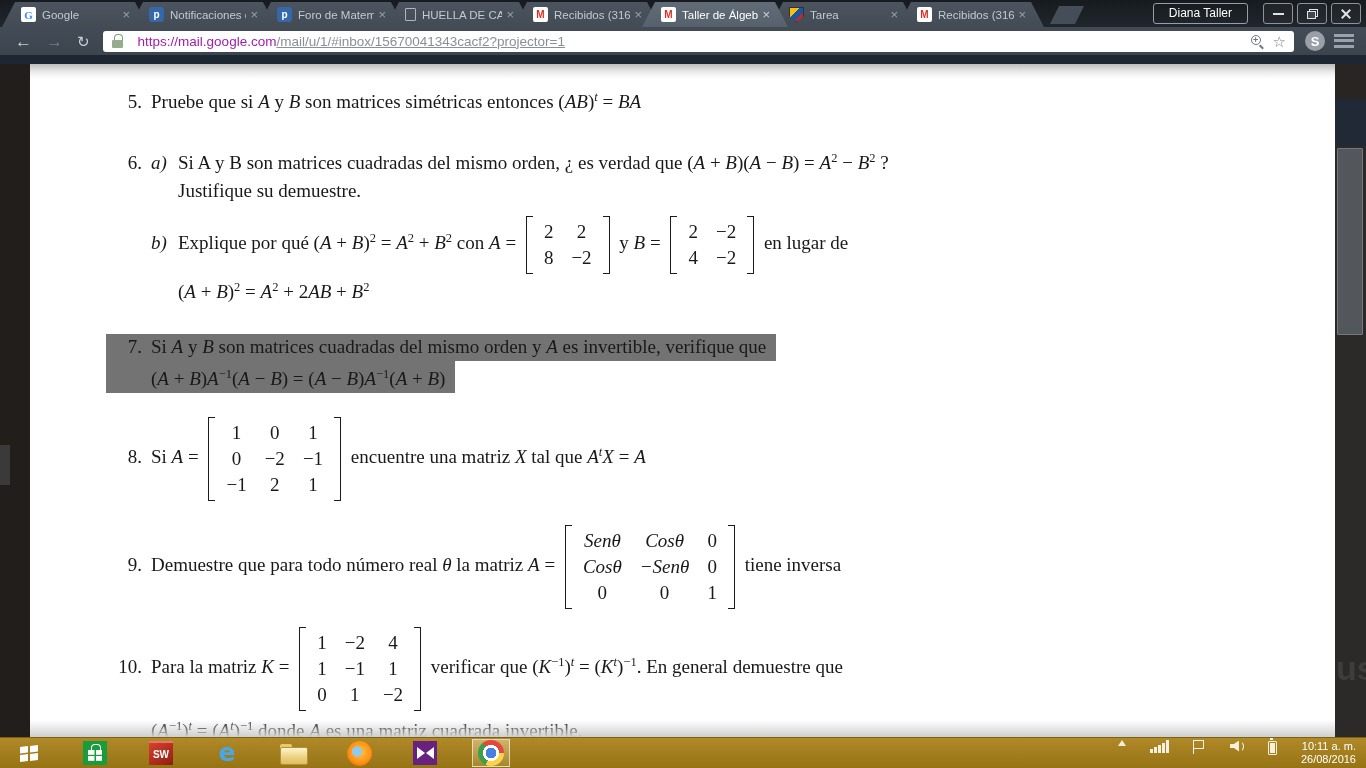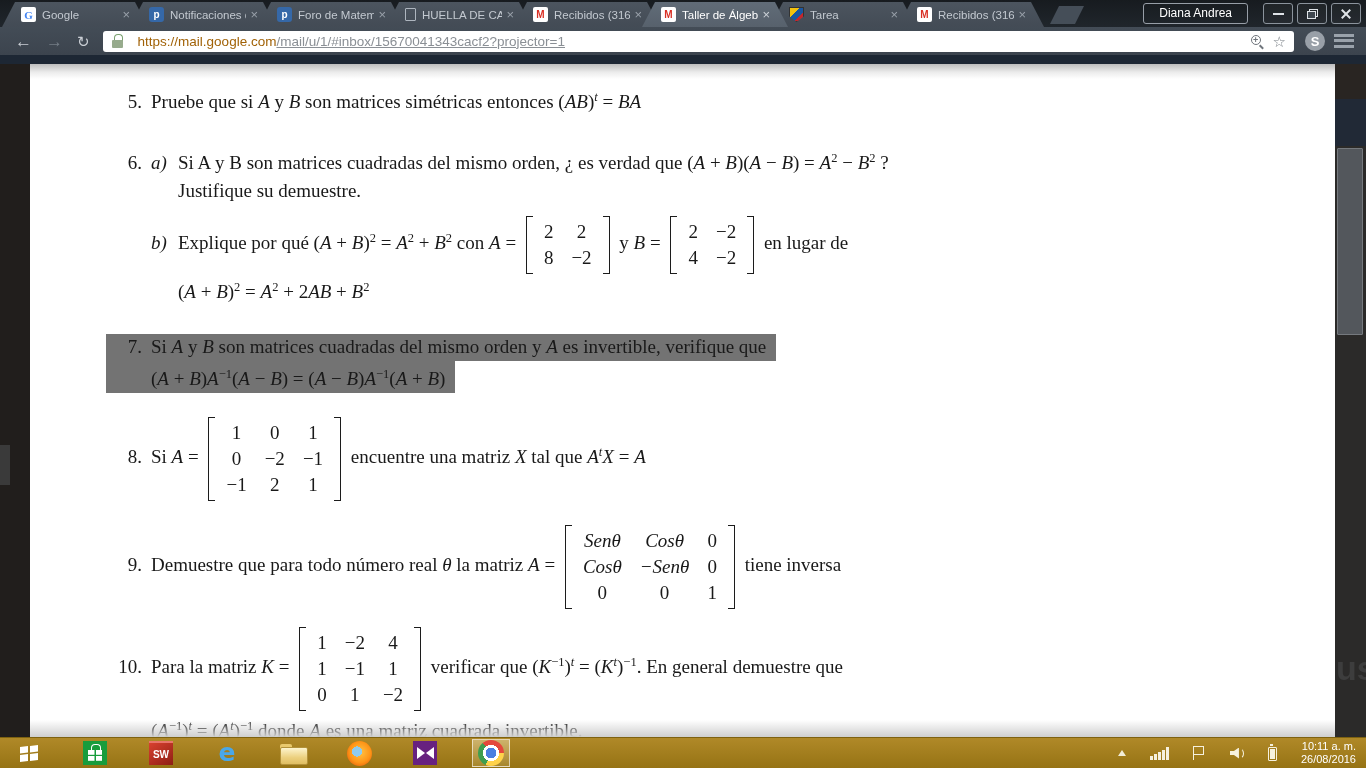--- a/index.html
+++ b/index.html
@@ -41,21 +41,21 @@
   
   .toolbar{position:absolute;top:27px;left:0;right:0;height:28px;background:linear-gradient(#434c56,#3c444e);
            display:flex;align-items:center;padding:0 8px;}
   .nav{font-size:17px;color:#c9ced4;margin:0 7px;line-height:1;}
   .nav.fwd{color:#747d87;}
   .nav.reload{font-size:15px;}
   .urlbox{flex:1;height:21px;background:#fff;border-radius:3px;display:flex;align-items:center;margin:0 6px;font-size:13.5px;white-space:nowrap;overflow:hidden;}
   .lock{width:11px;height:14px;position:relative;margin:0 7px 0 9px;flex:0 0 11px;}
   .lock::before{content:'';position:absolute;top:0;left:2px;width:7px;height:7px;border:1.6px solid #79a06f;border-bottom:none;border-radius:4px 4px 0 0;}
   .lock::after{content:'';position:absolute;bottom:0;left:0;width:11px;height:8px;background:#97ab8d;border-radius:1px;}
-  .host{color:#a16207;padding-left:8px;}
+  .host{color:#a21caf;padding-left:8px;}
   .path{color:#8a8f95;text-decoration:underline;}
   .url-right{margin-left:auto;display:flex;align-items:center;gap:8px;padding-right:8px;}
   .zoomico{position:relative;width:15px;height:15px;}
   .zoomico::before{content:'';position:absolute;top:1px;left:1px;width:8px;height:8px;border:1.6px solid #6f757c;border-radius:50%;}
   .zoomico::after{content:'';position:absolute;bottom:1px;right:1px;width:5px;height:1.8px;background:#6f757c;transform:rotate(45deg);}
   .zoomplus{position:absolute;top:1.5px;left:3.5px;font-size:9px;color:#6f757c;font-weight:bold;}
   .starico{font-size:15px;color:#7b8187;line-height:1;}
   .skype{width:20px;height:20px;border-radius:50%;background:#99a0a8;color:#fff;font-weight:bold;font-size:13px;
          display:flex;align-items:center;justify-content:center;margin:0 5px;}
   .menuico{width:20px;height:14px;background:linear-gradient(#9aa2ab 0 3px,transparent 3px 5.5px,#9aa2ab 5.5px 8.5px,transparent 8.5px 11px,#9aa2ab 11px 14px);margin:0 4px;}
@@ -114,21 +114,21 @@
       background:linear-gradient(#fdf4cd,#ecd07e 60%,#e0be62);}
   .ico-ff{width:25px;height:25px;border-radius:50%;background:
       radial-gradient(circle at 40% 42%,#8ecbee 0 24%,rgba(0,0,0,0) 25%),
       radial-gradient(circle at 52% 45%,#ffc445,#ff9416 55%,#e8650d 82%,#cf540a);}
   .ico-vs{width:24px;height:24px;background:#67217f;display:flex;align-items:center;justify-content:center;}
   .ico-vs::before{content:'';width:0;height:0;border-top:6px solid transparent;border-bottom:6px solid transparent;border-left:8px solid #fff;margin-right:1px;}
   .ico-vs::after{content:'';width:0;height:0;border-top:6px solid transparent;border-bottom:6px solid transparent;border-right:8px solid #fff;}
   .ico-chrome{width:26px;height:26px;border-radius:50%;background:
       radial-gradient(circle,#4a7fe0 0 5.5px,#fff 5.5px 8px,rgba(0,0,0,0) 8px),
       conic-gradient(from -40deg,#e4483b 0 130deg,#ffd24a 130deg 245deg,#3f9e4e 245deg 360deg);}
-  .tray{margin-left:auto;display:flex;align-items:center;gap:24px;padding-right:10px;}
+  .tray{margin-left:auto;display:flex;gap:24px;padding-right:10px;}
   .tr-expand{width:0;height:0;border-left:4.5px solid transparent;border-right:4.5px solid transparent;border-bottom:6px solid #f3edd8;}
   .tr-net{display:flex;align-items:flex-end;gap:1.5px;height:13px;}
   .tr-net span{width:2.6px;background:#f6f1de;}
   .tr-flag{position:relative;width:13px;height:14px;border-left:1.7px solid #f6f1de;}
   .tr-flag::before{content:'';position:absolute;left:0;top:0;width:9px;height:7px;border:1.5px solid #f6f1de;border-left:none;}
   .tr-vol{position:relative;width:14px;height:13px;}
   .tr-vol::before{content:'';position:absolute;left:0;top:1px;width:9px;height:11px;background:#f6f1de;
       clip-path:polygon(0 32%,4px 32%,9px 0,9px 100%,4px 68%,0 68%);}
   .tr-vol::after{content:'';position:absolute;right:0;top:1px;width:8px;height:9px;border:1.7px solid transparent;border-right-color:#f6f1de;border-radius:50%;}
   .tr-bat{position:relative;width:9px;height:14px;border:1.5px solid #f6f1de;border-radius:1px;margin-top:1px;}
@@ -178,21 +178,21 @@
           <span class="tlabel">Tarea</span>
           <span class="tclose">×</span>
         </div>
         <div class="tab">
           <span class="tico ti-gmail">M</span>
           <span class="tlabel">Recibidos (316)</span>
           <span class="tclose">×</span>
         </div>
         <div class="newtab"></div>
       </div>
-    <div class="profile-btn">Diana Andrea</div>
+    <div class="profile-btn">Diana Taller</div>
     <div class="winctl">
       <div class="wbtn">
           <span class="g-min"></span>
         </div>
       <div class="wbtn">
           <span class="g-rest"></span>
         </div>
       <div class="wbtn">
           <span class="g-clo"></span>
         </div>

